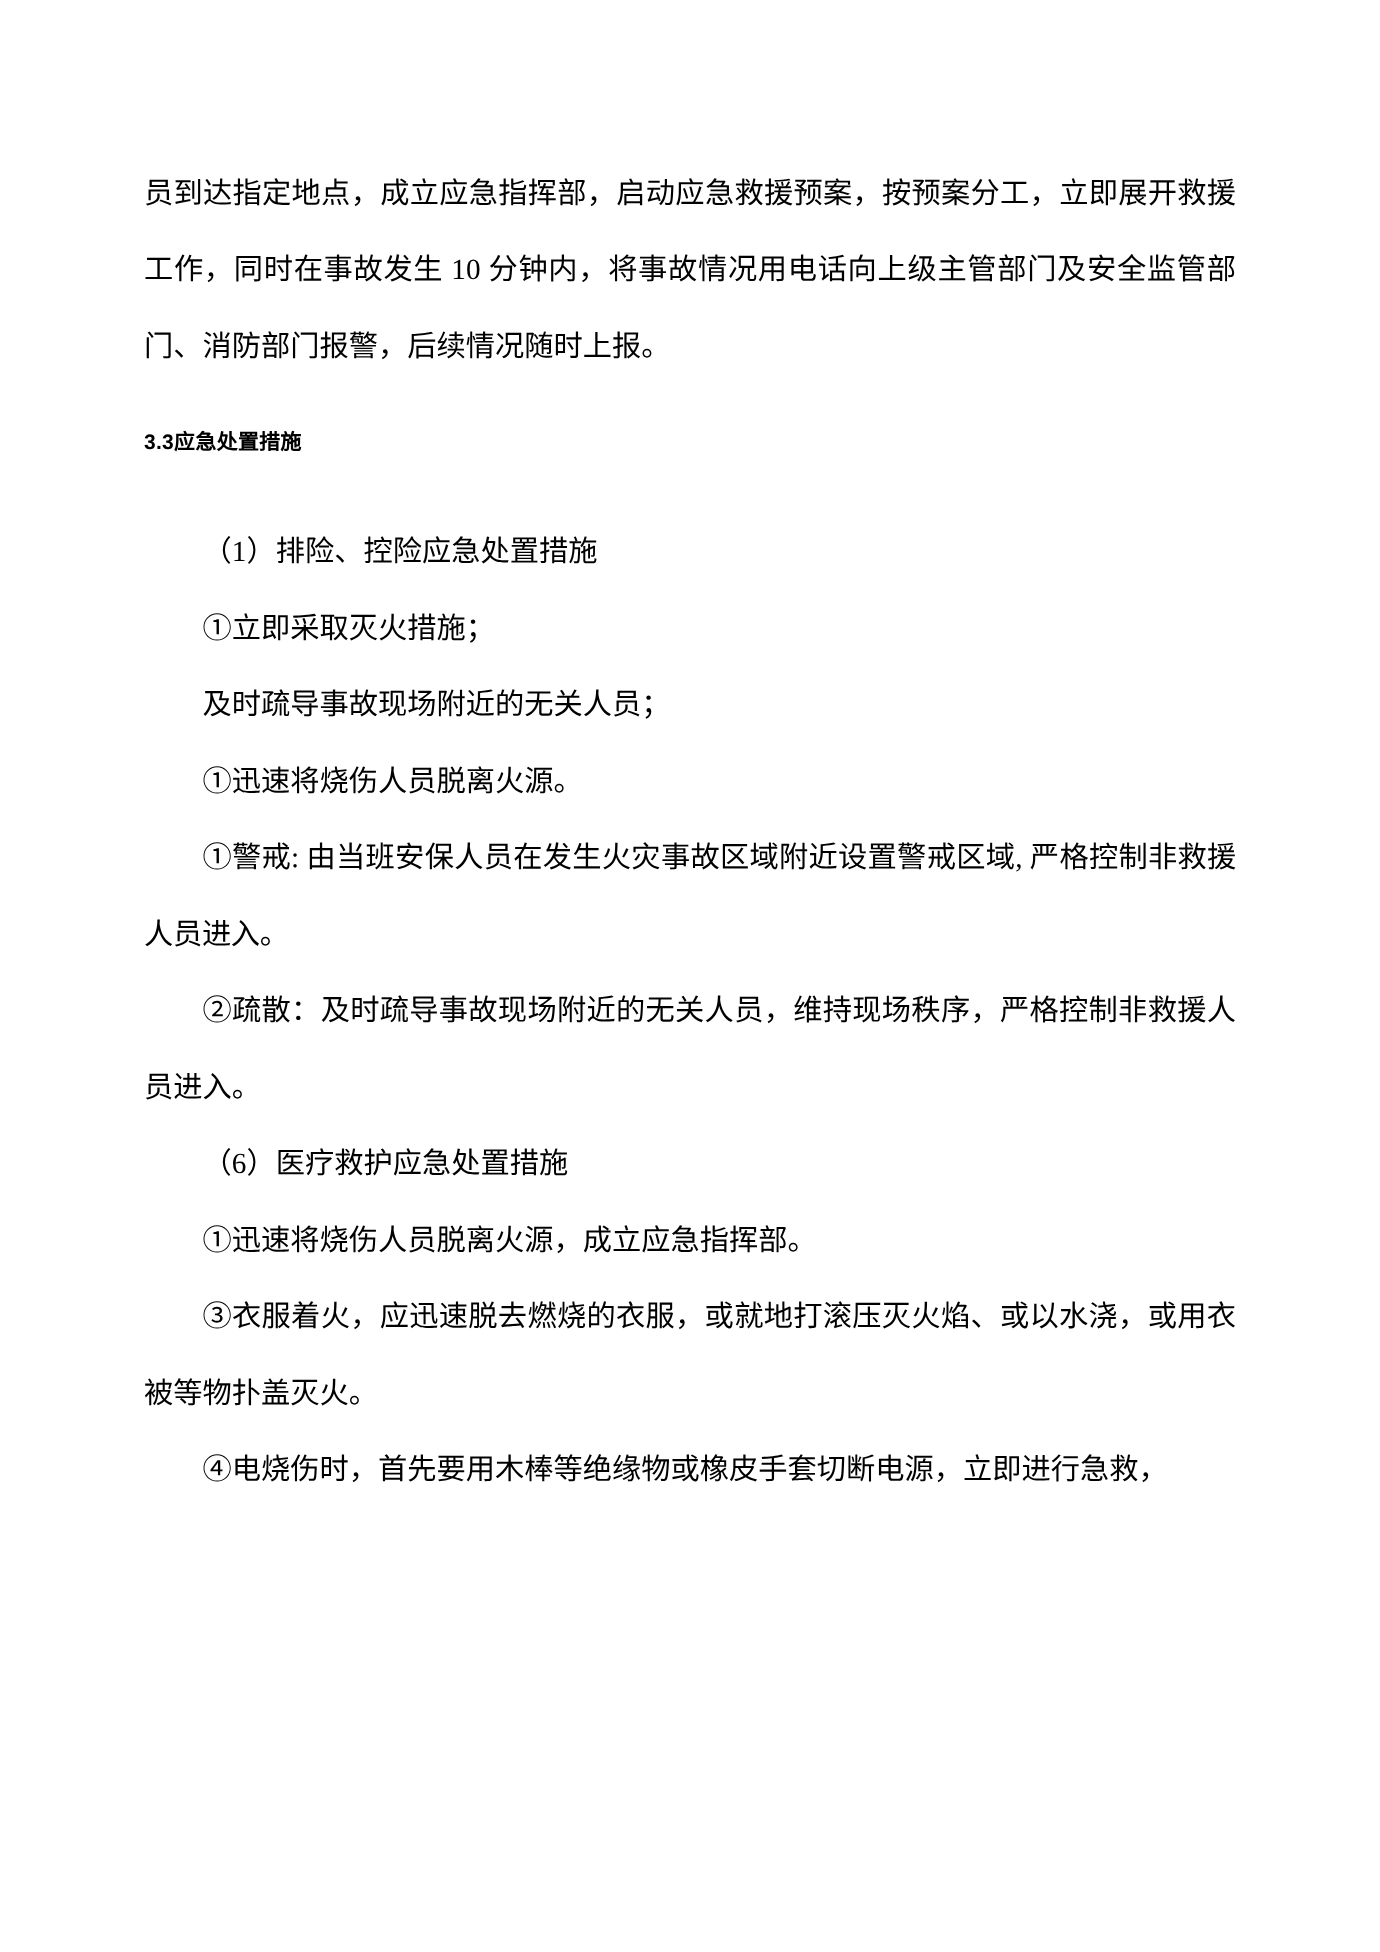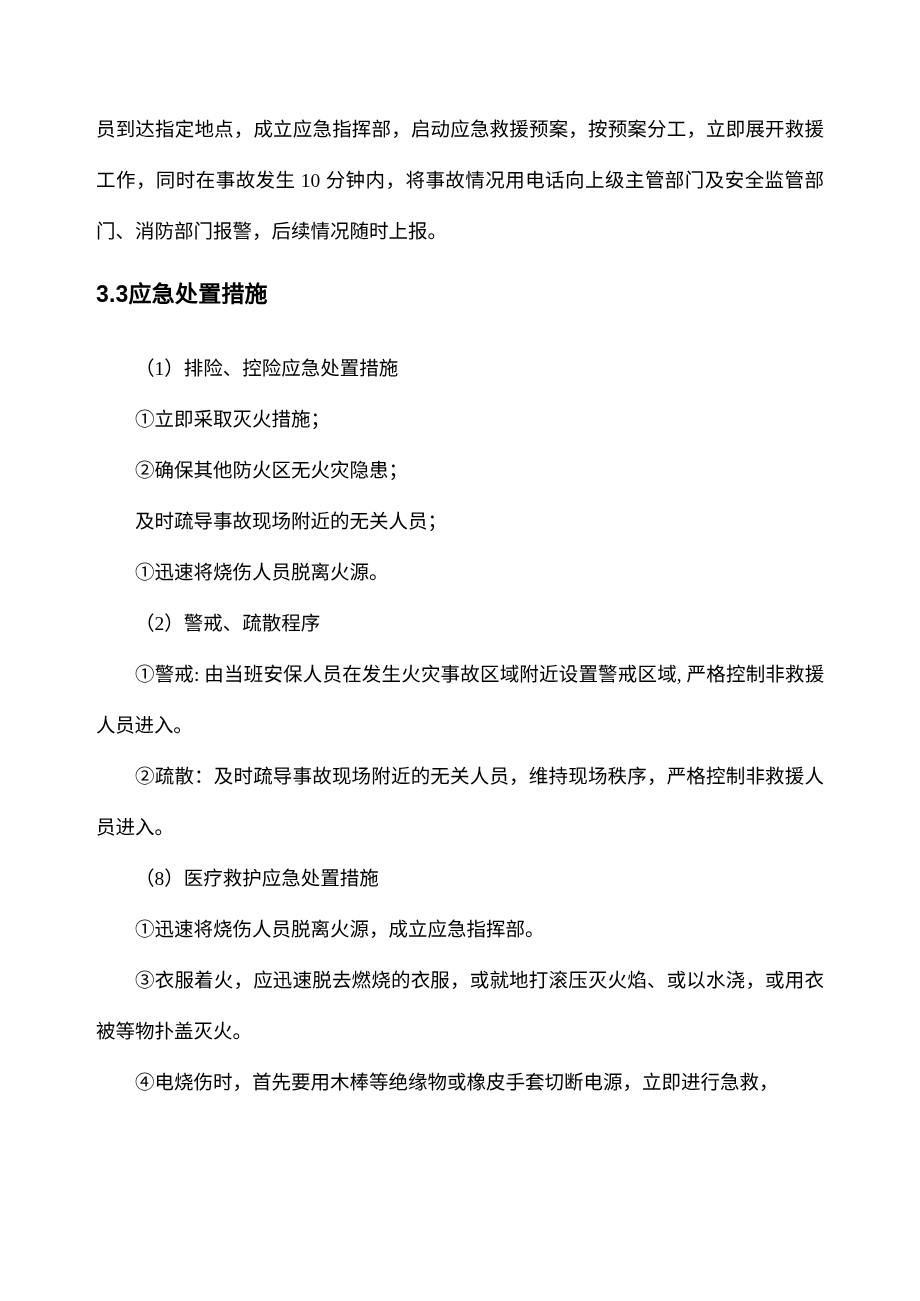--- a/index.html
+++ b/index.html
@@ -33,21 +33,21 @@
   }
   .para {
     text-indent: 0;
   }
   .indent-2 {
     text-indent: 39px;
   }
   .heading {
     font-family: "Liberation Sans", "DejaVu Sans", sans-serif;
     font-weight: bold;
-    font-size: 23px;
+    font-size: 14px;
     line-height: 62px;
     margin: 6px 0 4px 0;
     letter-spacing: 0.2px;
   }
   .heading .num {
     font-family: "Liberation Sans", "DejaVu Sans", sans-serif;
   }
   .block-gap {
     height: 14px;
   }
@@ -64,27 +64,25 @@
     <p class="para">员到达指定地点，成立应急指挥部，启动应急救援预案，按预案分工，立即展开救援工作，同时在事故发生 10 分钟内，将事故情况用电话向上级主管部门及安全监管部门、消防部门报警，后续情况随时上报。</p>
 
     <h2 class="heading">
       <span class="num">3.3</span><span>应急处置措施</span>
     </h2>
 
     <div class="block-gap"></div>
 
     <p class="indent-2">（1）排险、控险应急处置措施</p>
     <p class="indent-2">①立即采取灭火措施；</p>
-    <p class="indent-2">②确保其他防火区无火灾隐患；</p>
     <p class="indent-2">及时疏导事故现场附近的无关人员；</p>
     <p class="indent-2">①迅速将烧伤人员脱离火源。</p>
 
-    <p class="indent-2">（2）警戒、疏散程序</p>
     <p class="indent-2 tight">①警戒: 由当班安保人员在发生火灾事故区域附近设置警戒区域, 严格控制非救援人员进入。</p>
     <p class="indent-2">②疏散：及时疏导事故现场附近的无关人员，维持现场秩序，严格控制非救援人员进入。</p>
 
-    <p class="indent-2">（8）医疗救护应急处置措施</p>
+    <p class="indent-2">（6）医疗救护应急处置措施</p>
     <p class="indent-2">①迅速将烧伤人员脱离火源，成立应急指挥部。</p>
     <p class="indent-2">③衣服着火，应迅速脱去燃烧的衣服，或就地打滚压灭火焰、或以水浇，或用衣被等物扑盖灭火。</p>
     <p class="indent-2">④电烧伤时，首先要用木棒等绝缘物或橡皮手套切断电源，立即进行急救，</p>
 
   </div>
 </div>
 
 </body></html>

